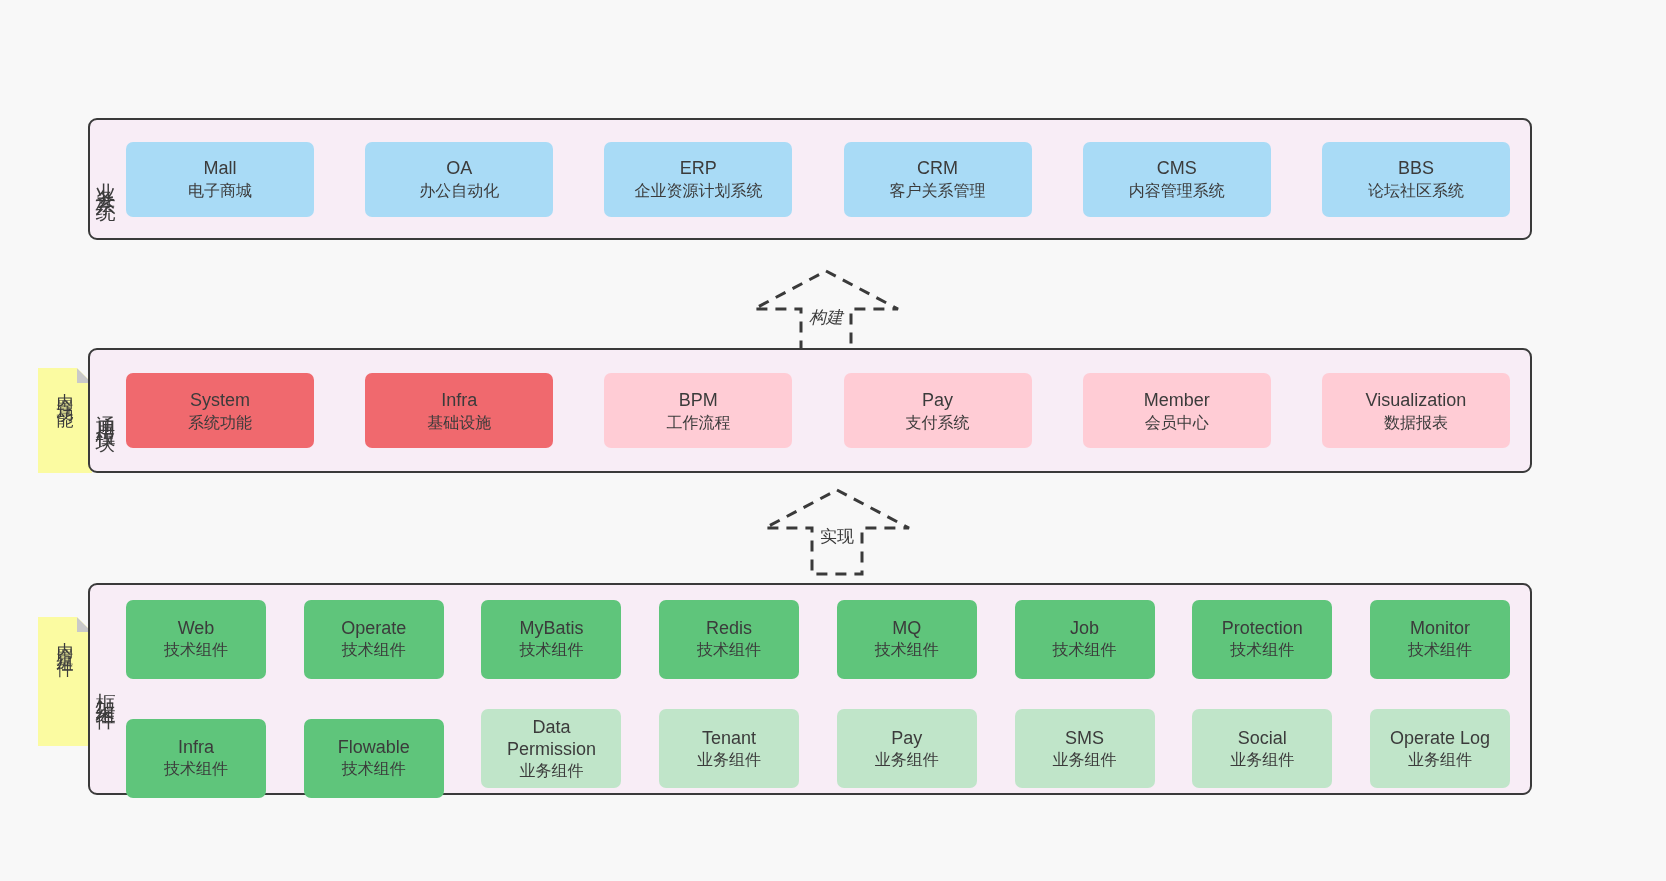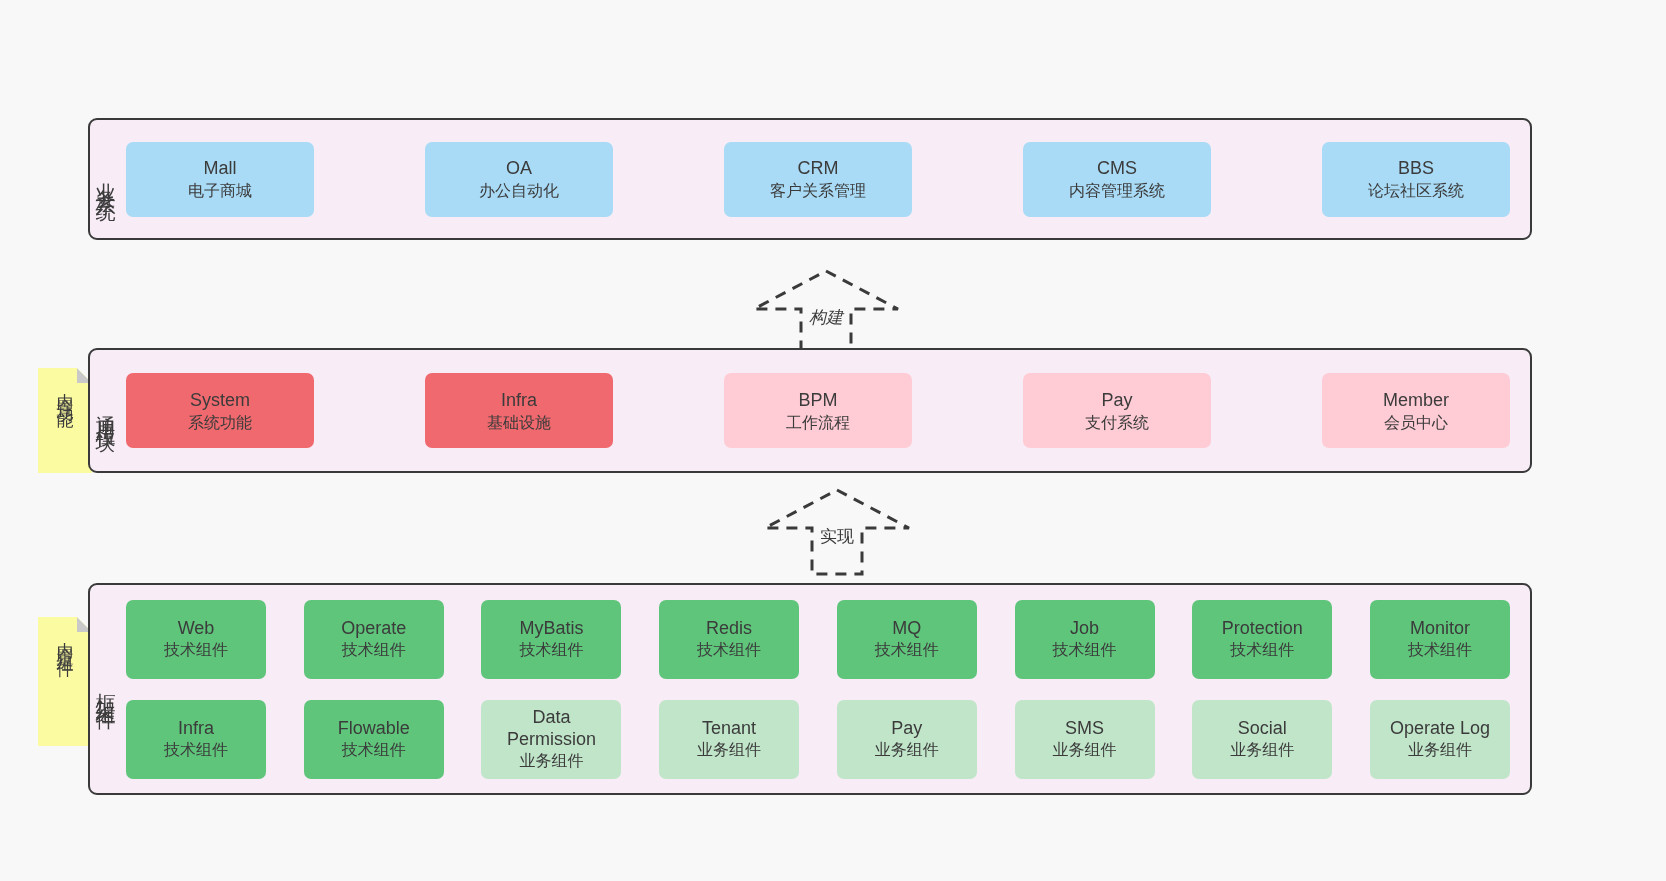--- a/index.html
+++ b/index.html
@@ -24,21 +24,21 @@
   .rows{flex:1;display:flex;flex-direction:column;gap:21px;}
   .row{display:flex;justify-content:space-between;align-items:center;}
 
   .box{display:flex;flex-direction:column;align-items:center;justify-content:center;
        border-radius:7px;text-align:center;line-height:1.35;padding:4px 6px;}
   .band-1 .box,.band-2 .box{width:188px;height:75px;}
   .band-3 .box{width:140px;height:79px;line-height:1.22;}
   .box .t{font-size:18px;}
   .box .s{font-size:16px;}
   .blue{background:var(--blue);} .red{background:var(--red);justify-content:center;} .pink{background:var(--pink);justify-content:center;}
-  .green{background:var(--green);} .lightgreen{background:var(--lightgreen);}
+  .green{background:var(--green);margin-top:19px;} .lightgreen{background:var(--lightgreen);}
 
   .note{position:absolute;left:38px;width:54px;background:var(--note);
         clip-path:polygon(0 0,calc(100% - 15px) 0,100% 15px,100% 100%,0 100%);
         display:flex;justify-content:center;padding-top:12px;}
   .note-1{top:368px;height:105px;}
   .note-2{top:617px;height:129px;}
   .note .fold{position:absolute;top:0;right:0;width:15px;height:15px;background:var(--fold);
         clip-path:polygon(0 0,100% 100%,0 100%);}
   .note-text{writing-mode:vertical-lr;text-orientation:upright;font-size:17px;
         letter-spacing:6px;line-height:1;}
@@ -62,20 +62,24 @@
       <div class="row">
         <div class="box blue">
           <div class="t">Mall</div>
           <div class="s">电子商城</div>
         </div>
         <div class="box blue">
           <div class="t">OA</div>
           <div class="s">办公自动化</div>
         </div>
         <div class="box blue">
+          <div class="t">ERP</div>
+          <div class="s">企业资源计划系统</div>
+        </div>
+        <div class="box blue">
           <div class="t">CRM</div>
           <div class="s">客户关系管理</div>
         </div>
         <div class="box blue">
           <div class="t">CMS</div>
           <div class="s">内容管理系统</div>
         </div>
         <div class="box blue">
           <div class="t">BBS</div>
           <div class="s">论坛社区系统</div>
@@ -113,20 +117,24 @@
           <div class="s">工作流程</div>
         </div>
         <div class="box pink">
           <div class="t">Pay</div>
           <div class="s">支付系统</div>
         </div>
         <div class="box pink">
           <div class="t">Member</div>
           <div class="s">会员中心</div>
         </div>
+        <div class="box pink">
+          <div class="t">Visualization</div>
+          <div class="s">数据报表</div>
+        </div>
       </div>
     </div>
   </div>
 
   <div class="arrow arrow-2">
     <svg viewBox="0 0 150 90">
       <polygon points="75,3 147,41 100,41 100,87 50,87 50,41 3,41"></polygon>
     </svg>
     <span class="arrow-label">实现</span>
   </div>

